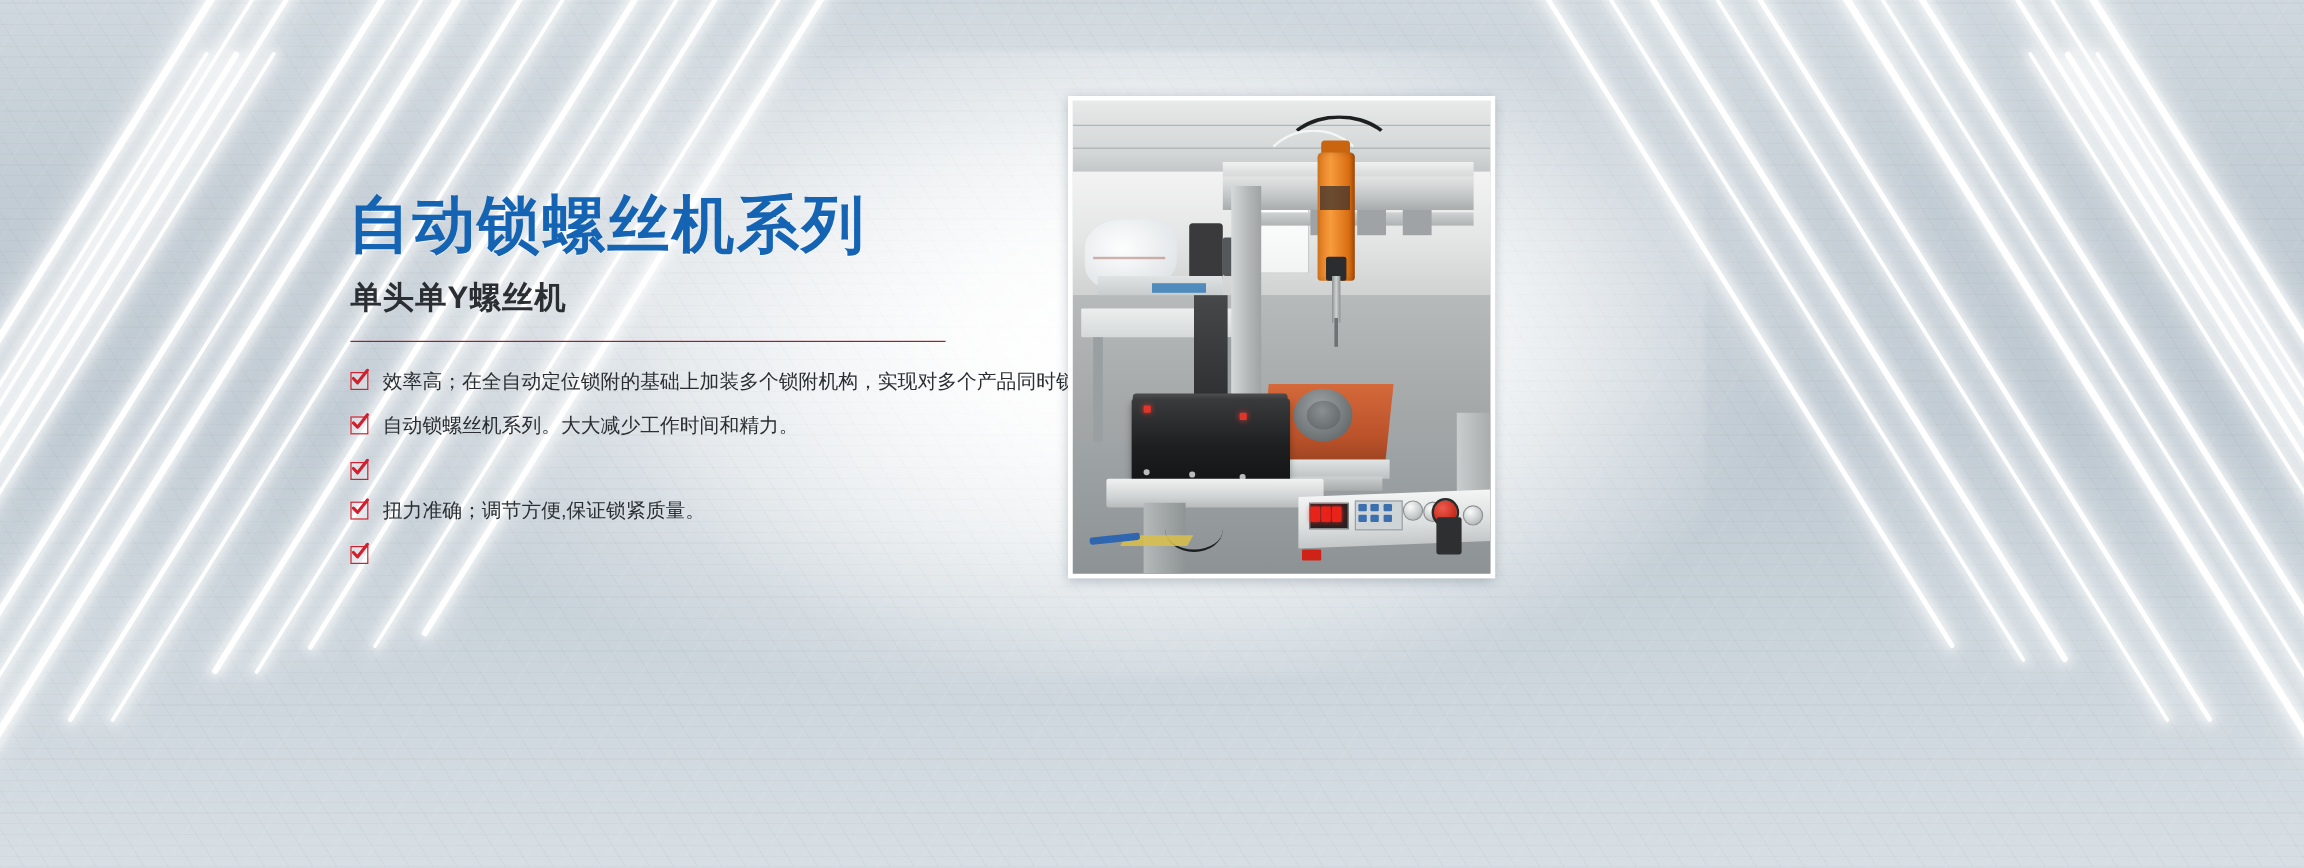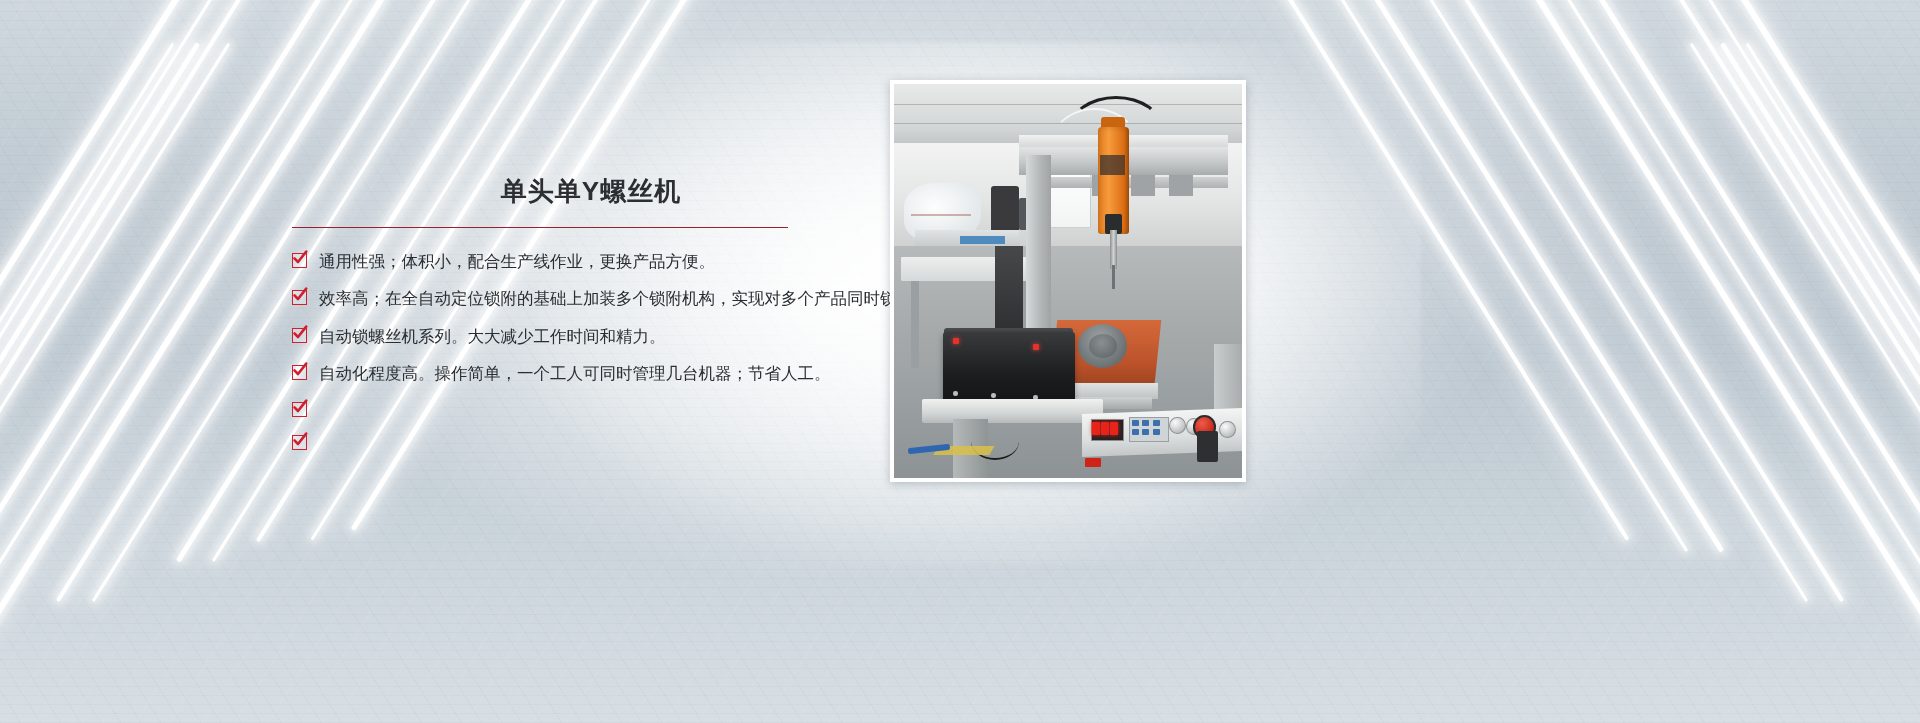--- a/index.html
+++ b/index.html
@@ -56,21 +56,20 @@
     margin:0;
     font-size:52px;line-height:1.1;font-weight:bold;
     color:#1564b4;letter-spacing:2px;
     text-shadow:0 1px 0 rgba(255,255,255,.65);
     white-space:nowrap;
   }
   .subtitle{
     margin:14px 0 0 2px;
     font-size:26px;font-weight:bold;color:#2b2f33;letter-spacing:1px;
     white-space:nowrap;
-    text-align:center;
   }
   .rule{
     margin:18px 0 0 2px;width:496px;height:0;
     border-top:1.5px solid #97222c;
   }
   .bullets{
     list-style:none;margin:22px 0 0 0;padding:0;
   }
   .bullet{
     display:flex;align-items:flex-start;
@@ -248,62 +247,55 @@
   <div class="streak" style="right:312px;top:-520px;width:6px;height:1250px;transform:rotate(-32deg);"></div>
   <div class="streak" style="right:420px;top:-600px;width:4px;height:1300px;transform:rotate(-32deg);"></div>
   <div class="streak" style="right:456px;top:-600px;width:3px;height:1300px;transform:rotate(-32deg);"></div>
   <div class="streak" style="right:540px;top:-650px;width:5px;height:1300px;transform:rotate(-32deg);"></div>
   <div class="streak" style="right:576px;top:-650px;width:3px;height:1300px;transform:rotate(-32deg);"></div>
   <div class="streak" style="right:640px;top:-680px;width:4px;height:1320px;transform:rotate(-32deg);"></div>
 
   <div class="content">
 
     <div class="text-block">
+      <h1 class="title">自动锁螺丝机系列</h1>
       <h2 class="subtitle">单头单Y螺丝机</h2>
       <div class="rule"></div>
 
       <ul class="bullets">
         <li class="bullet">
           <span class="chk">
             <svg viewBox="0 0 18 18" aria-hidden="true">
                 <path d="M3.5 9.4 L7 13 L15.2 2.6" fill="none" stroke="#d0202e" stroke-width="2.6" stroke-linecap="round" stroke-linejoin="round"></path>
               </svg>
           </span>
-          <span>通用性强；体积小，配合生产线作业，更换产品方便。</span>
-        </li>
-        <li class="bullet">
-          <span class="chk">
-            <svg viewBox="0 0 18 18" aria-hidden="true">
-                <path d="M3.5 9.4 L7 13 L15.2 2.6" fill="none" stroke="#d0202e" stroke-width="2.6" stroke-linecap="round" stroke-linejoin="round"></path>
-              </svg>
-          </span>
           <span>效率高；在全自动定位锁附的基础上加装多个锁附机构，实现对多个产品同时锁附。</span>
         </li>
         <li class="bullet">
           <span class="chk">
             <svg viewBox="0 0 18 18" aria-hidden="true">
                 <path d="M3.5 9.4 L7 13 L15.2 2.6" fill="none" stroke="#d0202e" stroke-width="2.6" stroke-linecap="round" stroke-linejoin="round"></path>
               </svg>
           </span>
           <span>自动锁螺丝机系列。大大减少工作时间和精力。</span>
         </li>
         <li class="bullet">
           <span class="chk">
             <svg viewBox="0 0 18 18" aria-hidden="true">
                 <path d="M3.5 9.4 L7 13 L15.2 2.6" fill="none" stroke="#d0202e" stroke-width="2.6" stroke-linecap="round" stroke-linejoin="round"></path>
               </svg>
           </span>
-          <span>自动化程度高。操作简单，一个工人可同时管理几台机器；节省人工。</span>
-        </li>
-        <li class="bullet">
-          <span class="chk">
-            <svg viewBox="0 0 18 18" aria-hidden="true">
-                <path d="M3.5 9.4 L7 13 L15.2 2.6" fill="none" stroke="#d0202e" stroke-width="2.6" stroke-linecap="round" stroke-linejoin="round"></path>
-              </svg>
-          </span>
+        </li>
+        <li class="bullet">
+          <span class="chk">
+            <svg viewBox="0 0 18 18" aria-hidden="true">
+                <path d="M3.5 9.4 L7 13 L15.2 2.6" fill="none" stroke="#d0202e" stroke-width="2.6" stroke-linecap="round" stroke-linejoin="round"></path>
+              </svg>
+          </span>
+          <span>扭力准确；调节方便,保证锁紧质量。</span>
         </li>
         <li class="bullet">
           <span class="chk">
             <svg viewBox="0 0 18 18" aria-hidden="true">
                 <path d="M3.5 9.4 L7 13 L15.2 2.6" fill="none" stroke="#d0202e" stroke-width="2.6" stroke-linecap="round" stroke-linejoin="round"></path>
               </svg>
           </span>
         </li>
       </ul>
     </div>

